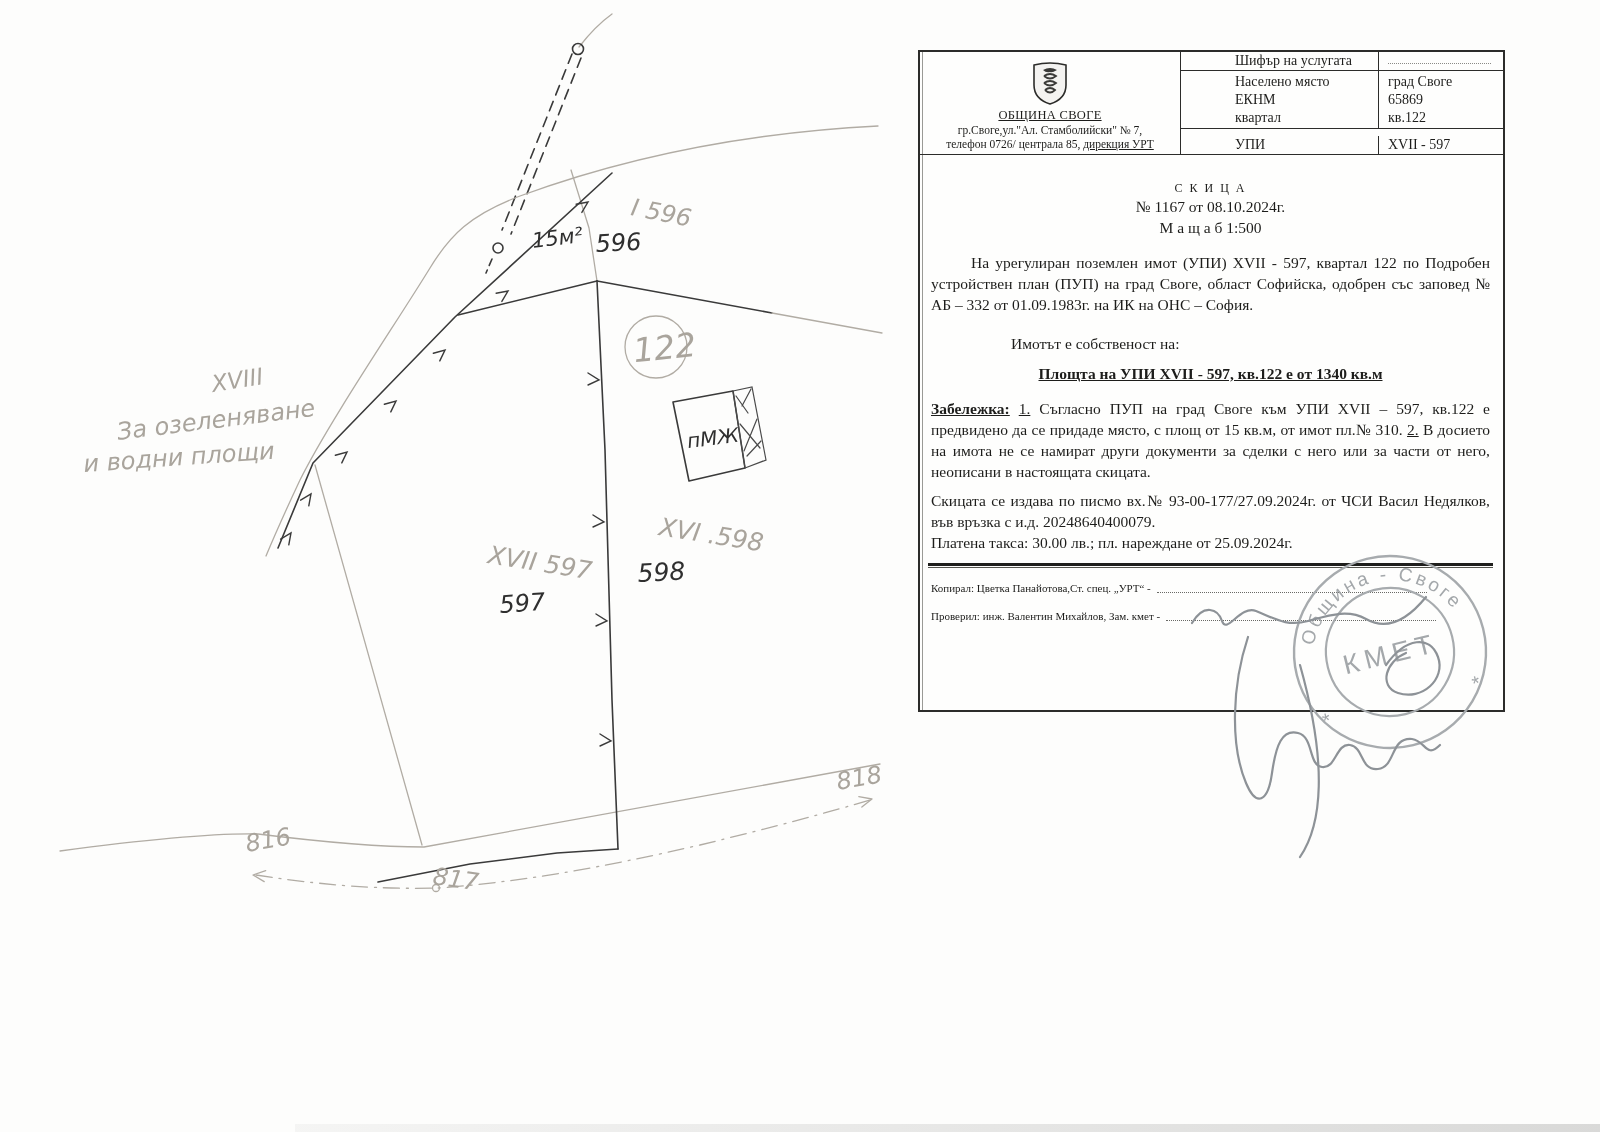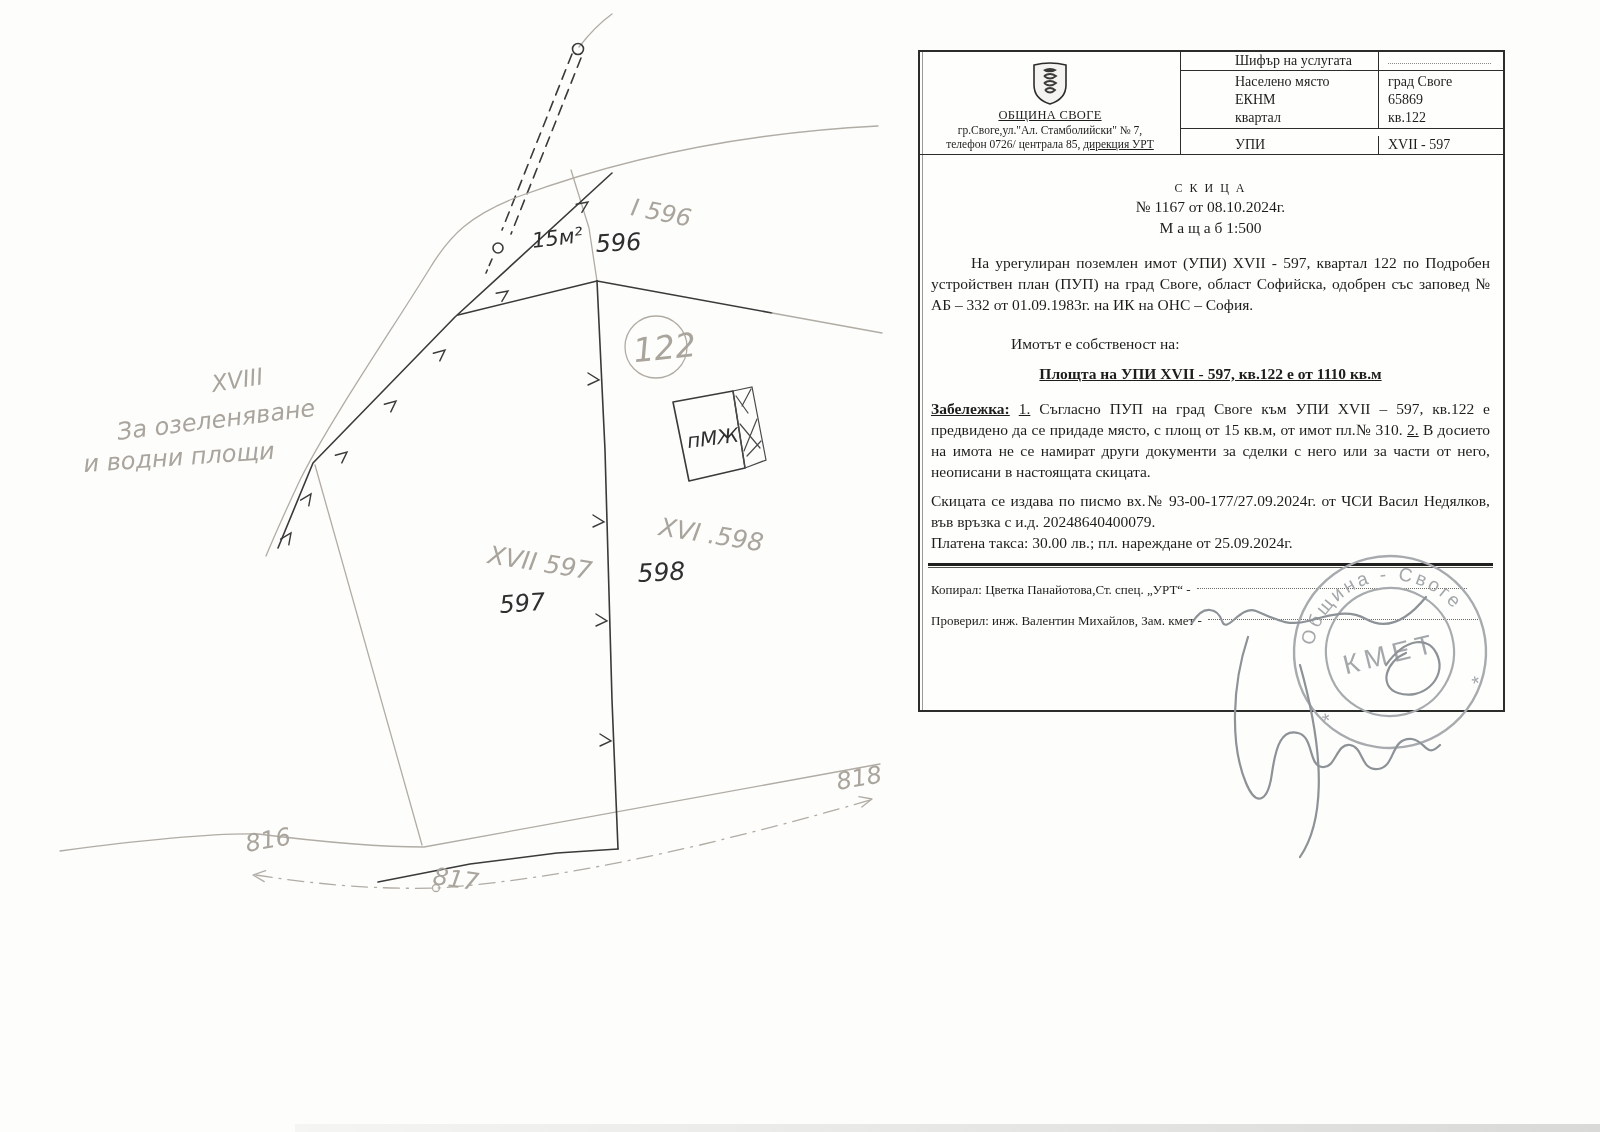--- a/index.html
+++ b/index.html
@@ -35,21 +35,21 @@
 
   .doc-body{padding:10px 13px 0 11px;font-size:15.5px;line-height:1.36;}
   .c{text-align:center;}
   .title{font-size:12px;letter-spacing:2px;margin-top:15px;}
   .just{text-align:justify;margin:0;}
   .ind{text-indent:40px;}
   .u{text-decoration:underline;}
   .b{font-weight:bold;}
   .gap-s{height:8px;}  .gap-m{height:14px;}  .gap-l{height:18px;}
   .thick-rule{border-top:3px solid #1f1f1d;border-bottom:1px solid #55554f;height:1px;margin:10px -3px 4px -3px;}
-  .sigrow{display:flex;align-items:center;font-size:13px;margin-top:13px;}
+  .sigrow{display:flex;align-items:flex-end;font-size:11px;margin-top:13px;}
   .sigrow .leader{flex:1;border-bottom:1.6px dotted #6a6a66;margin:0 6px 3px 6px;height:1px;max-width:270px;}
 
   
   .stampsvg{position:absolute;left:1150px;top:545px;pointer-events:none;}
   .stamp-line{stroke:#a7abae;fill:none;}
   .stamp-text{font-family:"Liberation Sans", sans-serif;fill:#a4a8ab;}
   .sig{stroke:#8d9297;stroke-width:2.2;fill:none;stroke-linecap:round;}
 
   .scan-streak{position:absolute;left:295px;right:0;bottom:0;height:8px;
      background:linear-gradient(to right,rgba(90,90,88,.05),rgba(90,90,88,.22));}
@@ -208,21 +208,21 @@
       <div class="c">№ 1167 от 08.10.2024г.</div>
       <div class="c">М а щ а б   1:500</div>
 
       <div class="gap-m"></div>
       <p class="just ind">На урегулиран поземлен имот (УПИ) XVII - 597, квартал 122 по Подробен устройствен план (ПУП) на град Своге, област Софийска, одобрен със заповед № АБ – 332 от 01.09.1983г. на ИК на ОНС – София.</p>
 
       <div class="gap-l"></div>
       <div class="ind" style="padding-left:40px;">Имотът е собственост на:</div>
 
       <div class="gap-s"></div>
-      <div class="c u b">Площта на УПИ XVII - 597, кв.122 е от 1110 кв.м</div>
+      <div class="c u b">Площта на УПИ XVII - 597, кв.122 е от 1340 кв.м</div>
 
       <div class="gap-m"></div>
       <p class="just"><span class="u b">Забележка:</span> <span class="u">1.</span><span> Съгласно ПУП на град Своге към УПИ XVII – 597, кв.122 е предвидено да се придаде място, с площ от 15 кв.м, от имот пл.№ 310. </span><span class="u">2.</span><span> В досието на имота не се намират други документи за сделки с него или за части от него, неописани в настоящата скицата.</span></p>
 
       <div class="gap-s"></div>
       <p class="just">Скицата се издава по  писмо вх.№ 93-00-177/27.09.2024г. от ЧСИ Васил Недялков, във връзка с и.д. 20248640400079.</p>
       <div>Платена такса: 30.00 лв.; пл. нареждане от 25.09.2024г.</div>
 
       <div class="thick-rule"></div>
 

